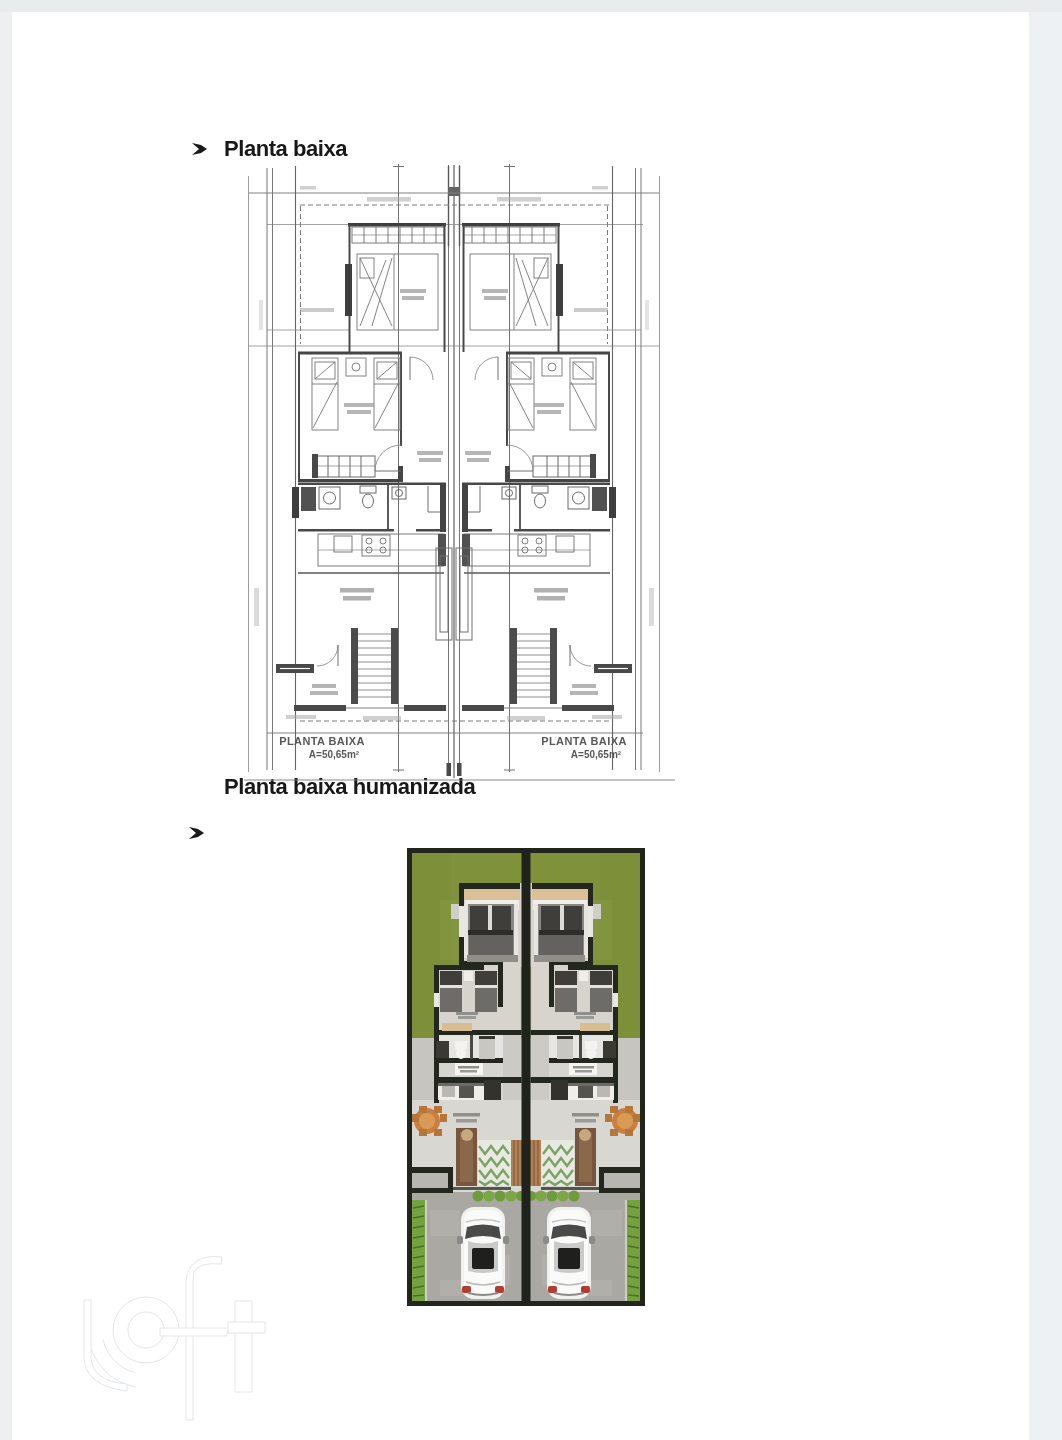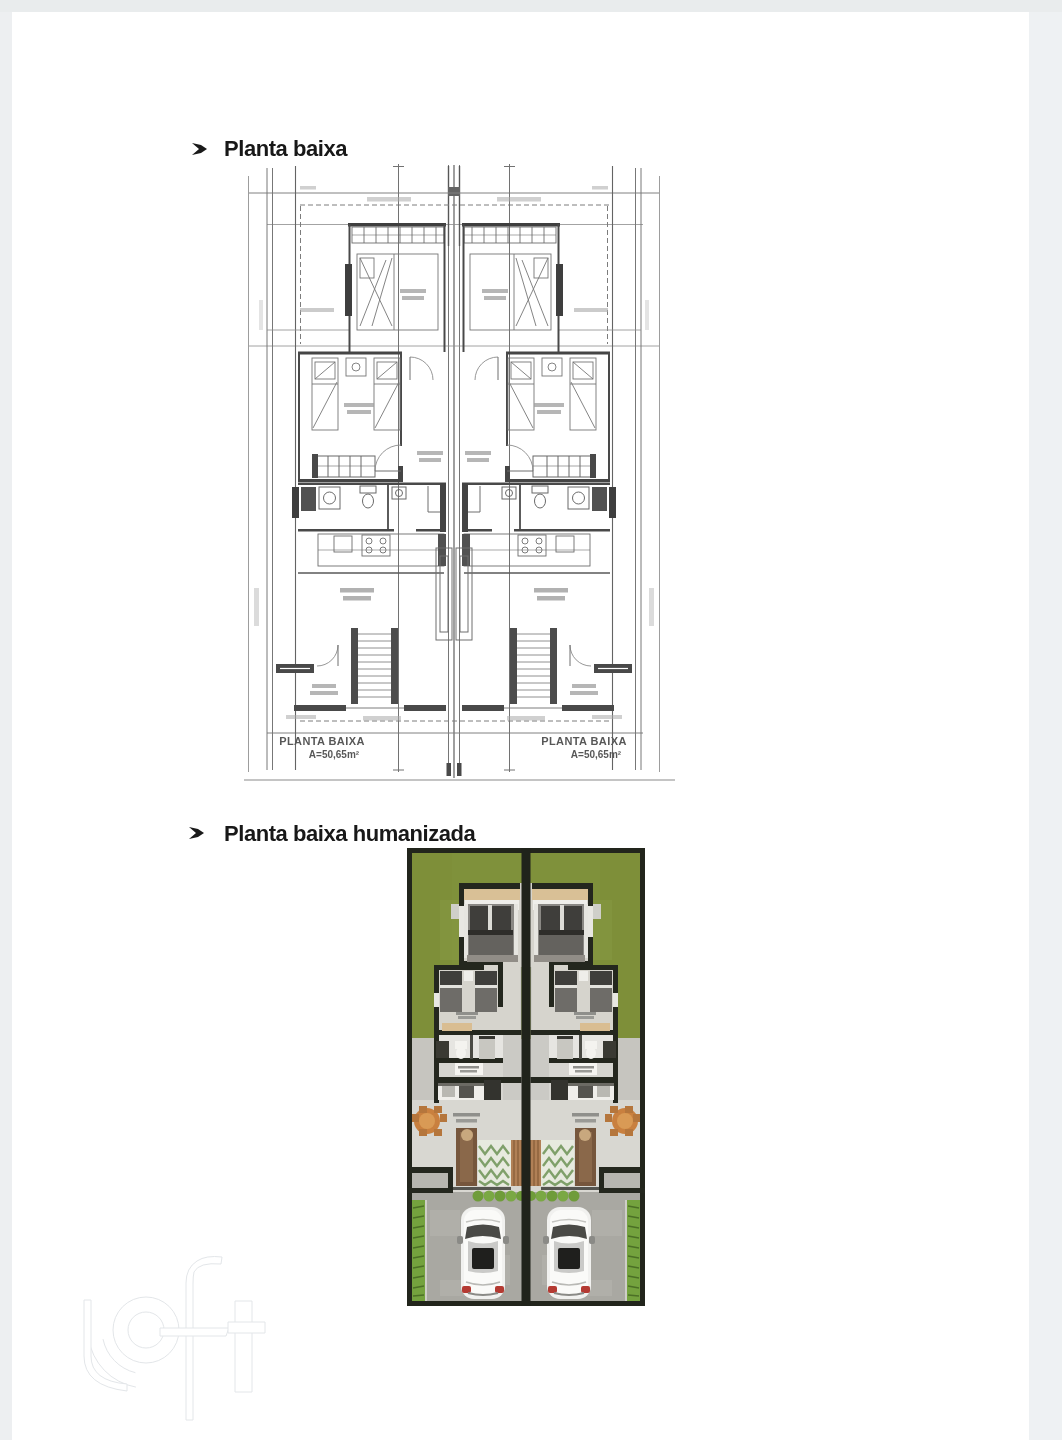--- a/index.html
+++ b/index.html
@@ -20,21 +20,21 @@
 <svg class="abs" style="left:191px;top:141px" width="18" height="16" viewBox="0 0 18 16">
     <path d="M1 2 L10 4 L16 8 L10 12 L1 14 L8 8 Z" fill="#1a1a1a"></path>
   </svg>
 
 <h2 class="abs" style="left:224px;top:135.5px;">Planta baixa</h2>
 
 <svg class="abs" style="left:188px;top:825px" width="18" height="16" viewBox="0 0 18 16">
     <path d="M1 2 L10 4 L16 8 L10 12 L1 14 L8 8 Z" fill="#1a1a1a"></path>
   </svg>
 
-<h2 class="abs" style="left:224px;top:821px;">Planta baixa humanizada</h2>
+<h2 class="abs" style="left:224px;top:774px;">Planta baixa humanizada</h2>
 
 <svg class="abs" style="left:243px;top:158px;filter:blur(0.4px);opacity:0.85" width="432" height="630" viewBox="243 158 432 630">
 <defs>
 </defs>
 
 <g stroke-linecap="butt" fill="none">
 
 <g stroke="#5f5f5f" stroke-width="1">
   <line x1="448.5" y1="165" x2="448.5" y2="770"></line>
   <line x1="454" y1="165" x2="454" y2="778" stroke="#444" stroke-width="1.2"></line>

